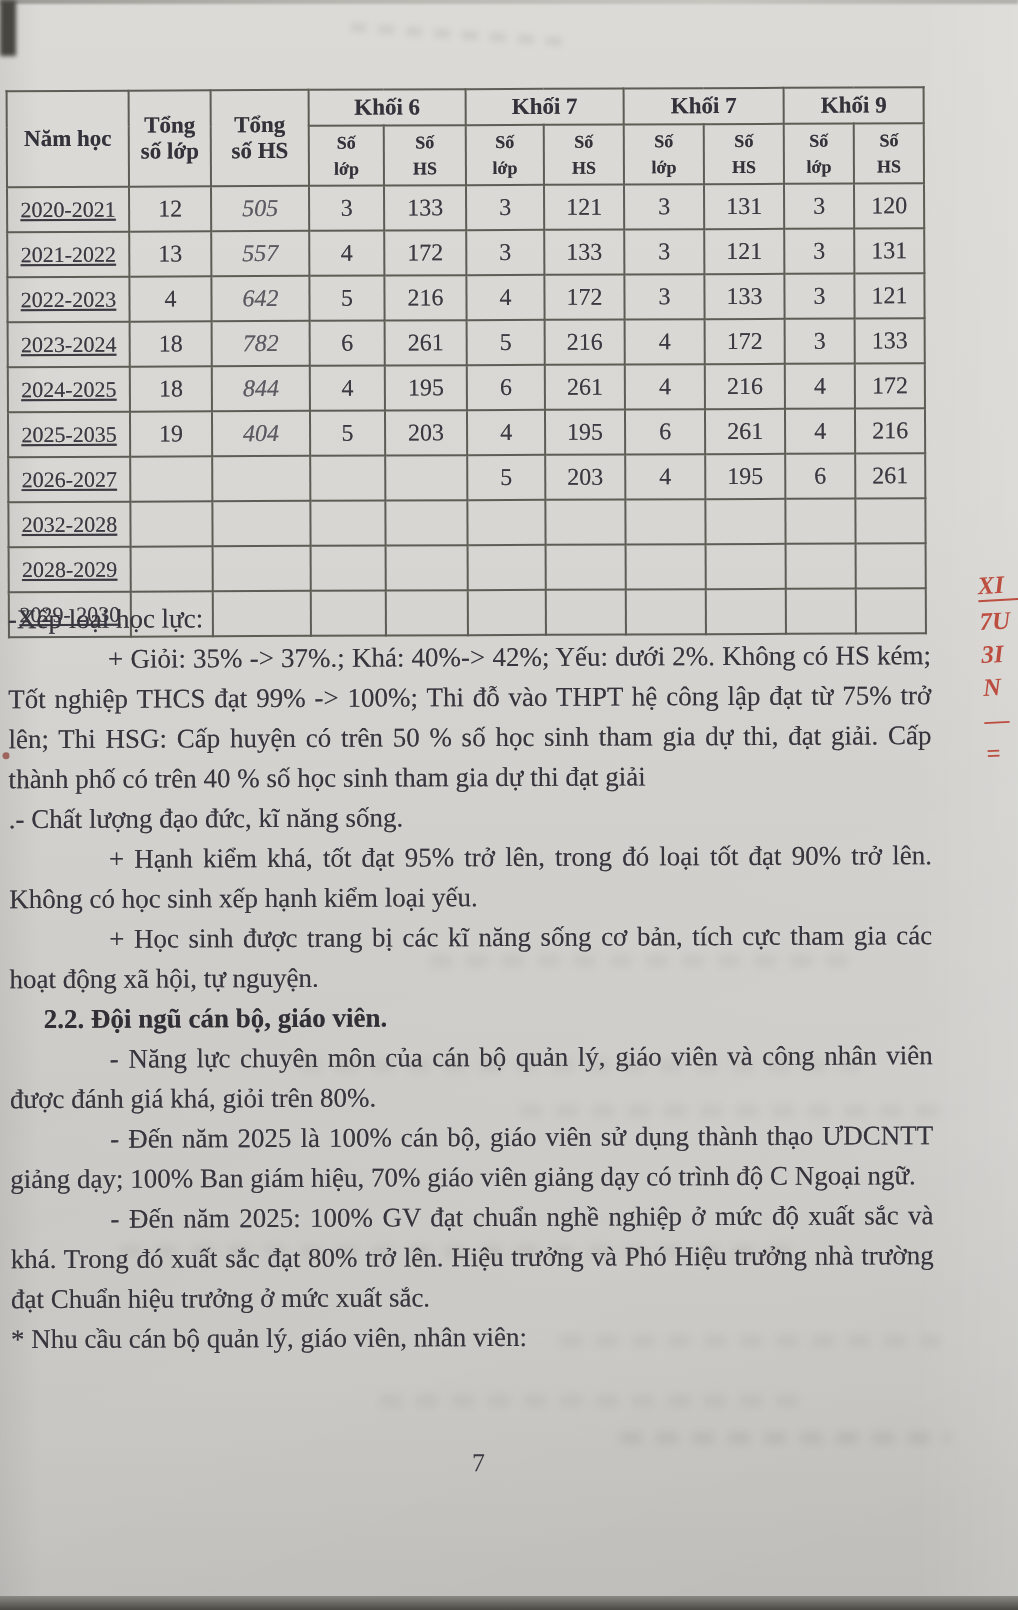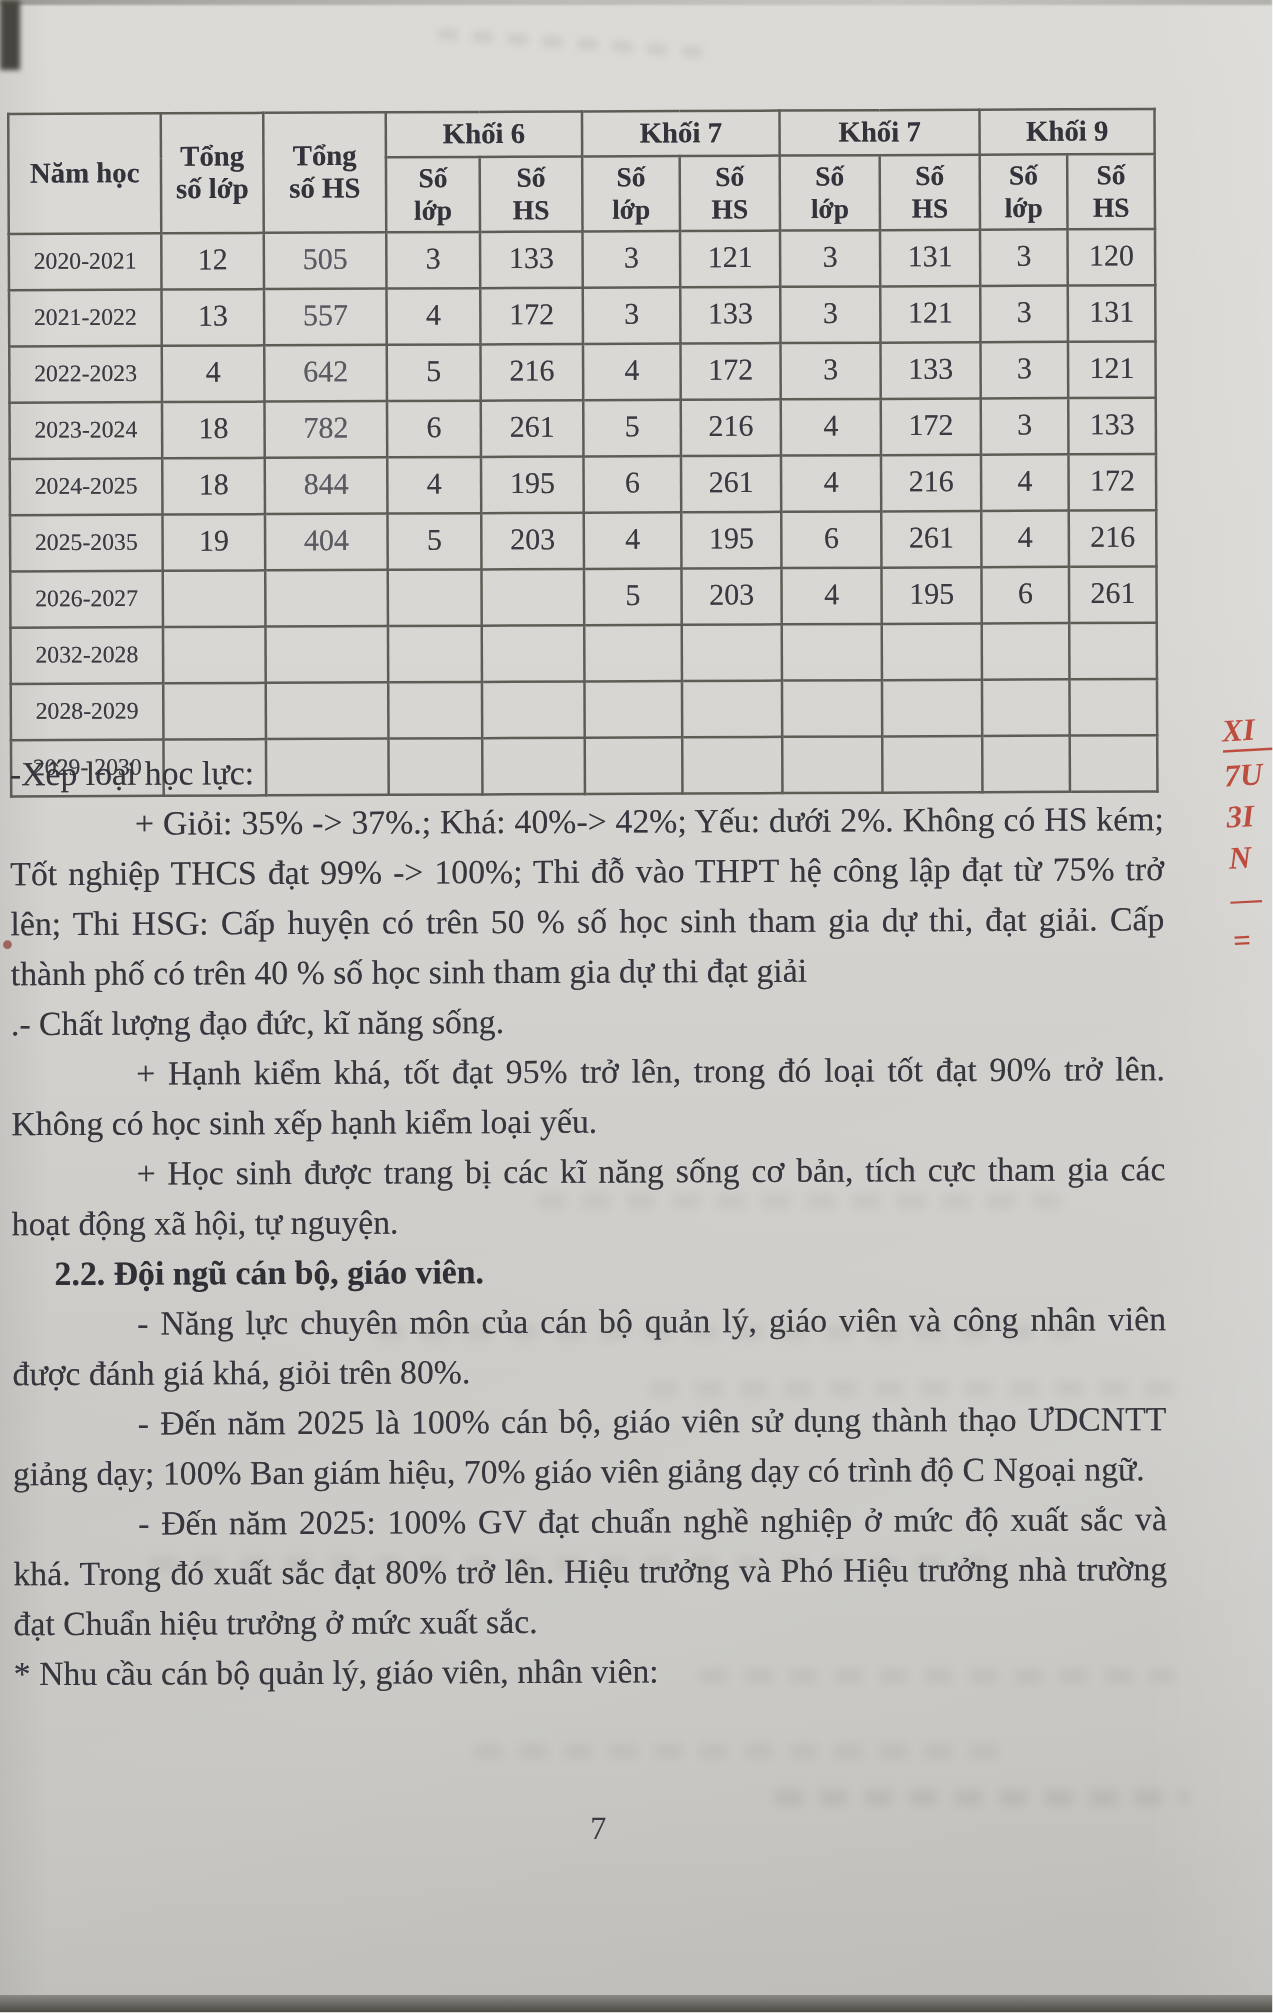--- a/index.html
+++ b/index.html
@@ -24,24 +24,24 @@
     text-align:center;vertical-align:middle;
     color:#3b3a42;
     text-shadow:0 0 .5px rgba(45,44,52,.55);
     overflow:hidden;
   }
   table.enroll th{
     font-weight:bold;font-size:23px;line-height:26px;
     white-space:pre-line;color:#34333b;
   }
   tr.khoi-row th{height:32px;}
-  tr.sub-row th{height:56px;font-size:22px;margin-top:41px;}
+  tr.sub-row th{height:56px;font-size:18px;margin-top:41px;}
   table.enroll td{height:41px;font-size:24px;}
-  table.enroll td:nth-child(3){color:#5c5b63;}
-  table.enroll td:first-child{font-size:19px;}
+  table.enroll td:nth-child(3){color:#5c5b63;font-style:italic;}
+  table.enroll td:first-child{font-size:22px;text-decoration:underline;}
 
   
   .text-block{
     position:absolute;left:8px;top:597px;width:923px;
     font-size:27px;line-height:40px;
     color:#37363e;
     text-shadow:0 0 .5px rgba(45,44,52,.5);
   }
   .text-block p{margin:0;}
   .p-plain{text-align:left;}

